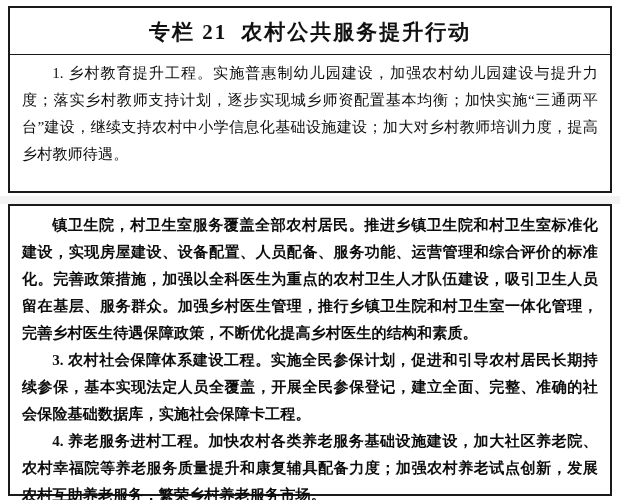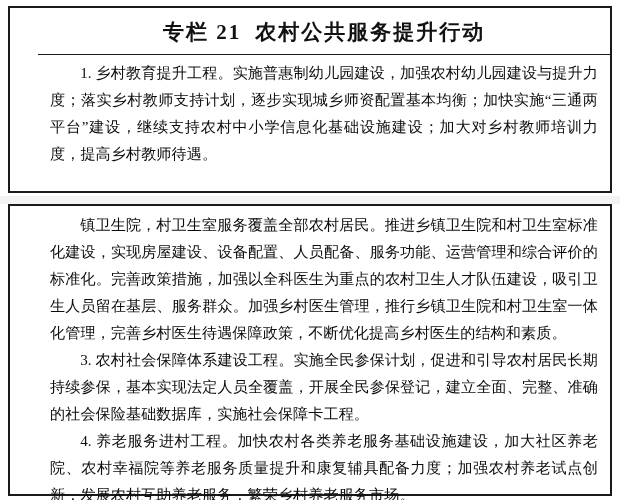--- a/index.html
+++ b/index.html
@@ -65,21 +65,20 @@
   .band {
     position: absolute;
     left: 0;
     right: 0;
     height: 7px;
     background: #f3f3f3;
   }
   .inner {
     position: relative;
     height: 100%;
-    padding-left: 28px;
   }
 </style>
 </head>
 <body>
 
 <div class="page">
 
   <div class="box" style="top:6px; bottom:307px;">
     <div class="inner">
       <div class="title-area">
@@ -89,21 +88,21 @@
       </div>
       <div class="rule"></div>
       <div class="body-area">
         <p class="para">1. 乡村教育提升工程。实施普惠制幼儿园建设，加强农村幼儿园建设与提升力度；落实乡村教师支持计划，逐步实现城乡师资配置基本均衡；加快实施“三通两平台”建设，继续支持农村中小学信息化基础设施建设；加大对乡村教师培训力度，提高乡村教师待遇。</p>
       </div>
     </div>
   </div>
 
   <div class="band" style="top:196px; height:8px;"></div>
 
-  <div class="box" style="top:204px; bottom:4px;">
+  <div class="box" style="top:204px; bottom:4px;font-weight:bold;">
     <div class="inner">
       <div class="body-area" style="padding-top:6px;">
         <p class="para">镇卫生院，村卫生室服务覆盖全部农村居民。推进乡镇卫生院和村卫生室标准化建设，实现房屋建设、设备配置、人员配备、服务功能、运营管理和综合评价的标准化。完善政策措施，加强以全科医生为重点的农村卫生人才队伍建设，吸引卫生人员留在基层、服务群众。加强乡村医生管理，推行乡镇卫生院和村卫生室一体化管理，完善乡村医生待遇保障政策，不断优化提高乡村医生的结构和素质。</p>
         <p class="para">3. 农村社会保障体系建设工程。实施全民参保计划，促进和引导农村居民长期持续参保，基本实现法定人员全覆盖，开展全民参保登记，建立全面、完整、准确的社会保险基础数据库，实施社会保障卡工程。</p>
         <p class="para">4. 养老服务进村工程。加快农村各类养老服务基础设施建设，加大社区养老院、农村幸福院等养老服务质量提升和康复辅具配备力度；加强农村养老试点创新，发展农村互助养老服务，繁荣乡村养老服务市场。</p>
       </div>
     </div>
   </div>
 
 </div>

